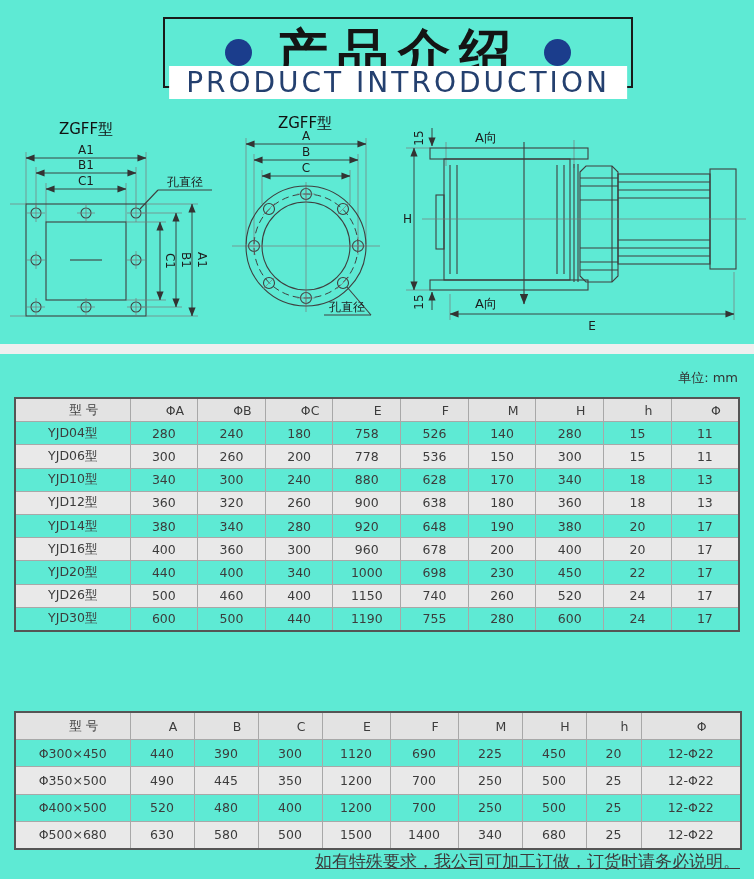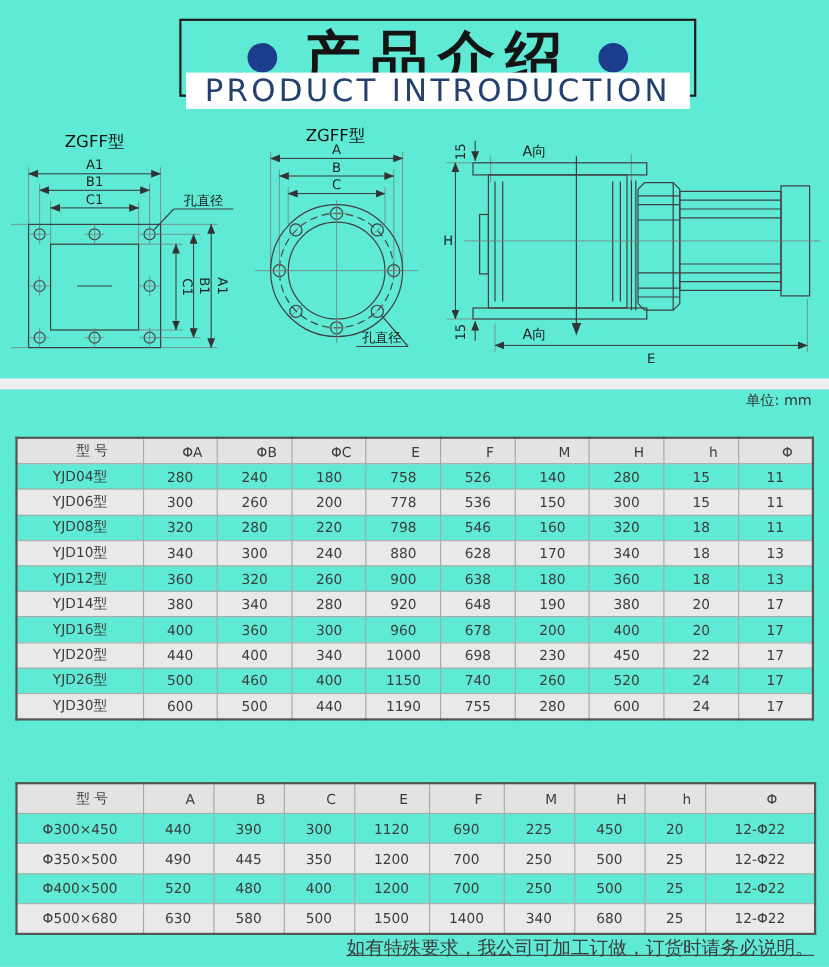--- a/index.html
+++ b/index.html
@@ -23,21 +23,21 @@
   .dim  { stroke:#333;    stroke-width:0.9; fill:none; }
   .dash { stroke:#3f3f3f; stroke-width:1; fill:none; stroke-dasharray:7 4; }
   .dtxt { font-size:12px; fill:#1d1d1d; }
   .dttl { font-size:15px; fill:#111; }
 
   
   .band { position:absolute; left:0; top:344px; width:754px; height:10px; background:#efefef; }
 
   
   .sec-title { position:absolute; left:22px; top:361px; font-size:17px; font-weight:bold; color:#222; }
-  .sec-unit  { position:absolute; right:16px; top:355px; font-size:13px; color:#333; }
+  .sec-unit  { position:absolute; right:16px; top:369px; font-size:13px; color:#333; }
 
   
   table.tbl { position:absolute; left:14px; width:726px; border-collapse:collapse;
     table-layout:fixed; font-size:12.5px; color:#3c3c3c; text-align:center;
     border:2px solid #555; }
   table.tbl th, table.tbl td { border:1px solid #a8a8a8; font-weight:normal; padding:0; }
   table.tbl thead th { background:#e3e3e3;padding-left:22px; }
   table.tbl tbody tr:nth-child(even) td { background:#e9e9e9; }
   .tbl1 { top:397px; } .tbl1 th, .tbl1 td { height:22.2px; }
   .tbl2 { top:711px; } .tbl2 th, .tbl2 td { height:26.2px; }
@@ -340,32 +340,20 @@
         <tr>
           <td>YJD06型</td>
           <td>300</td>
           <td>260</td>
           <td>200</td>
           <td>778</td>
           <td>536</td>
           <td>150</td>
           <td>300</td>
           <td>15</td>
-          <td>11</td>
-        </tr>
-        <tr>
-          <td>YJD08型</td>
-          <td>320</td>
-          <td>280</td>
-          <td>220</td>
-          <td>798</td>
-          <td>546</td>
-          <td>160</td>
-          <td>320</td>
-          <td>18</td>
           <td>11</td>
         </tr>
         <tr>
           <td>YJD10型</td>
           <td>340</td>
           <td>300</td>
           <td>240</td>
           <td>880</td>
           <td>628</td>
           <td>170</td>

